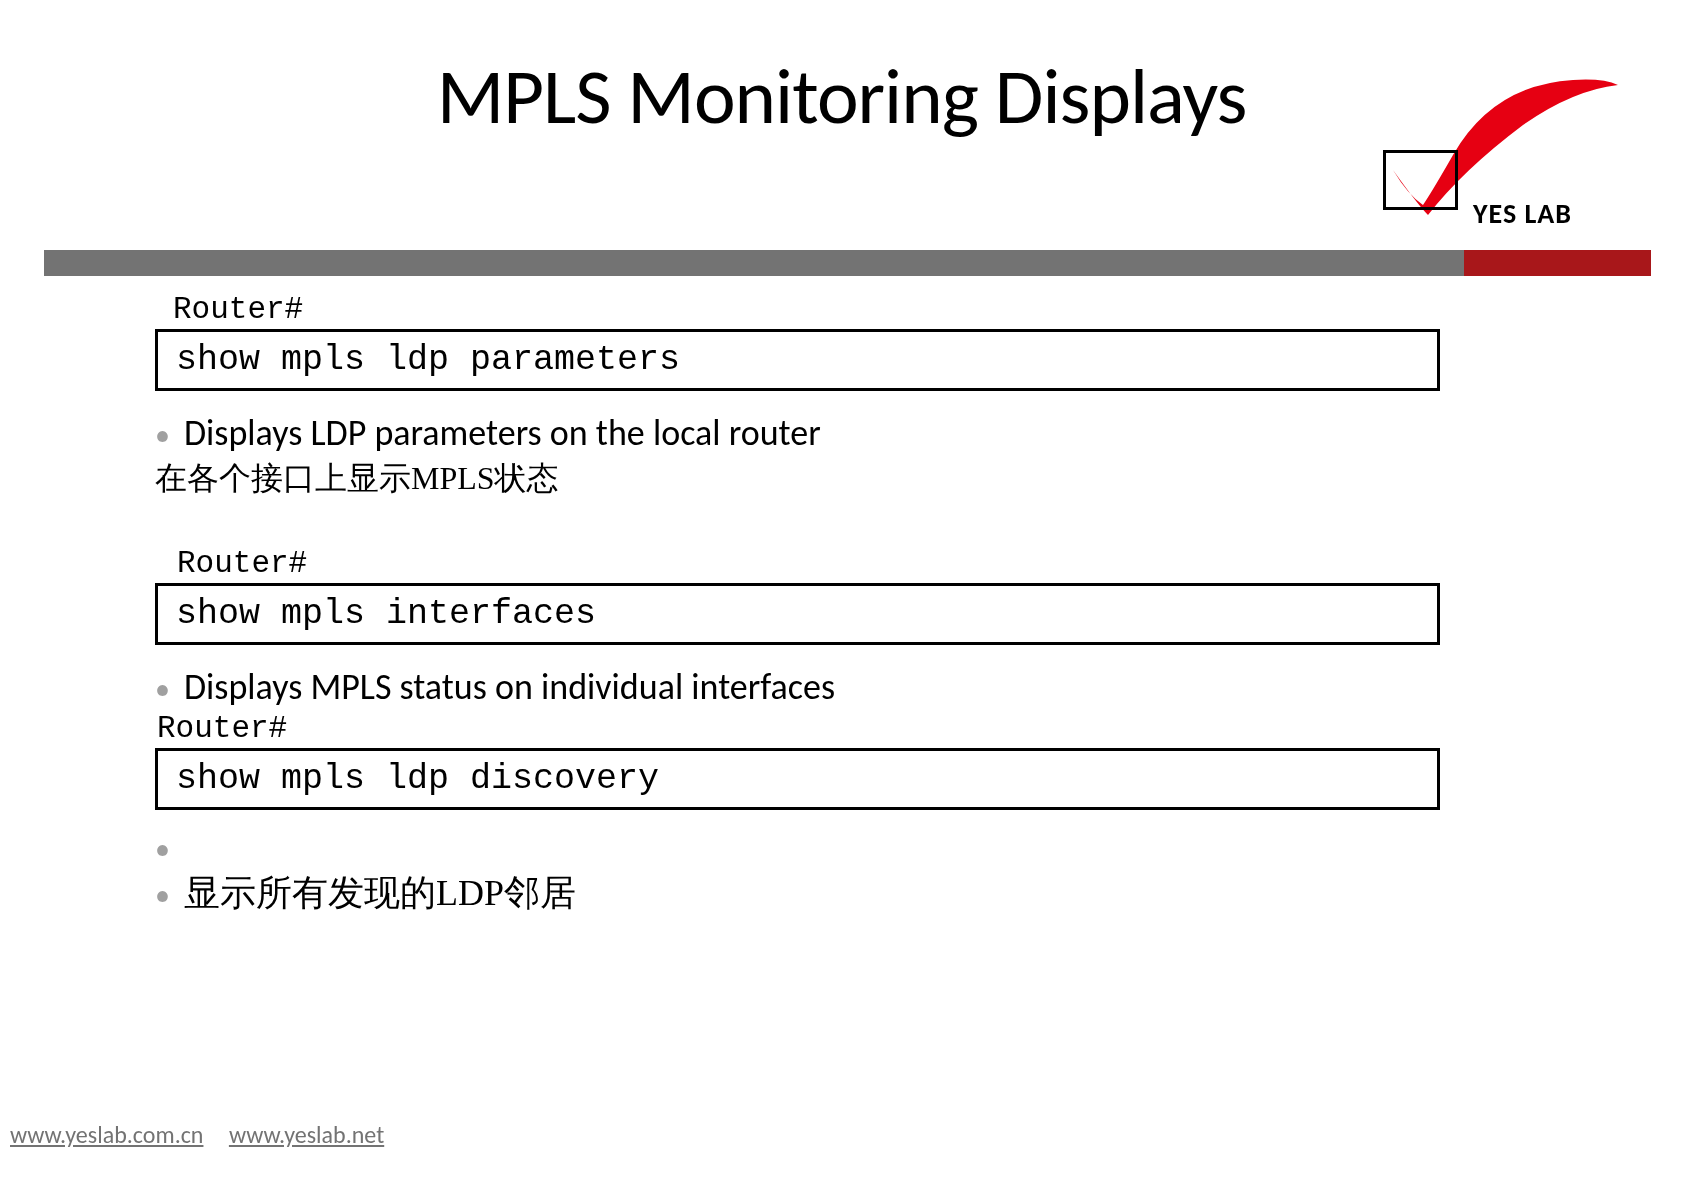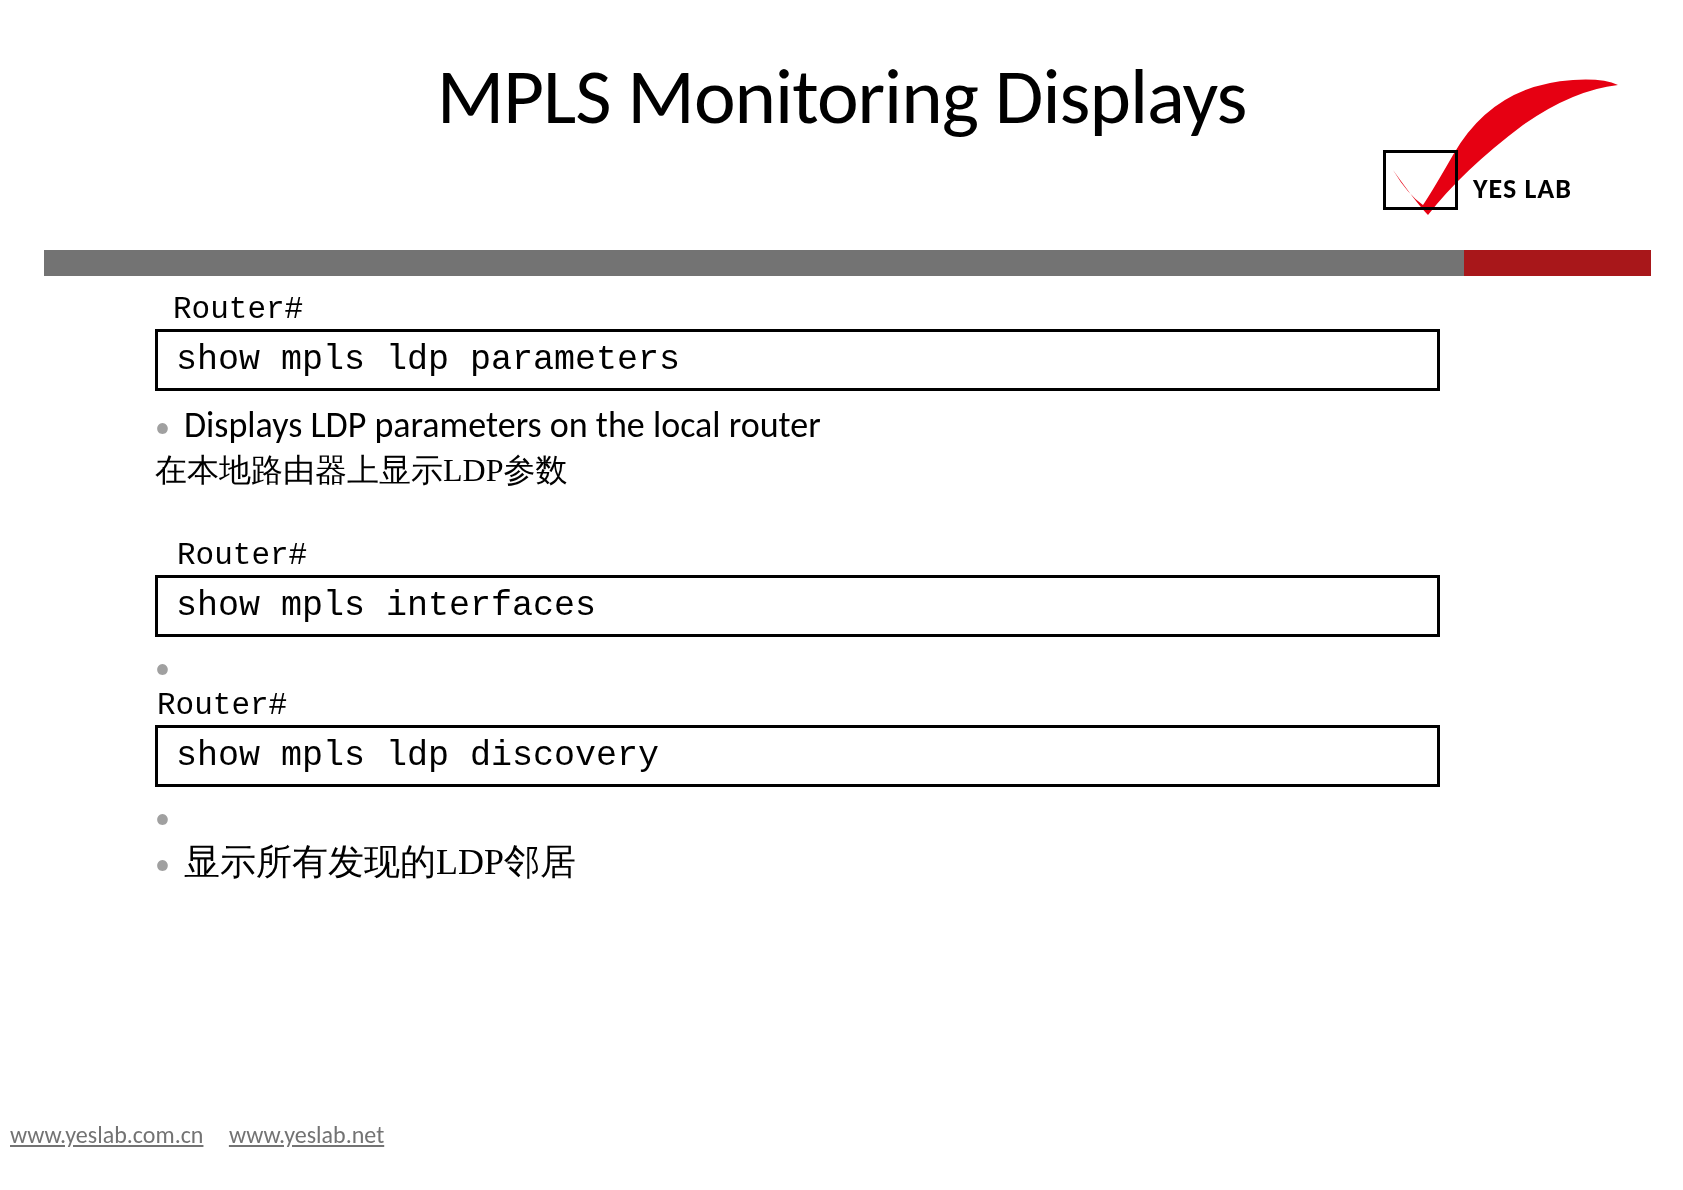--- a/index.html
+++ b/index.html
@@ -39,21 +39,21 @@
       height: 60px;
       border: 3px solid #000;
     }
     .checkmark-swoosh {
       position: absolute;
       top: 0;
       left: 0;
     }
     .logo-text {
       position: absolute;
-      top: 96px;
+      top: 121px;
       left: 100px;
       font-size: 28px;
       font-weight: bold;
       color: #000;
       letter-spacing: 1px;
     }
     .gray-bar {
       position: absolute;
       top: 250px;
       left: 44px;
@@ -81,21 +81,21 @@
       color: #000;
       margin-left: 18px;
       margin-bottom: 2px;
     }
     .command-box {
       border: 3px solid #000;
       padding: 8px 18px;
       font-family: "Courier New", monospace;
       font-size: 35px;
       color: #000;
-      margin-bottom: 12px;
+      margin-bottom: 20px;
       width: 1285px;
     }
     .bullet-line {
       display: flex;
       align-items: baseline;
       margin-bottom: 2px;
     }
     .bullet {
       color: #a0a0a0;
       font-size: 30px;
@@ -155,28 +155,29 @@
 
 <div class="content">
 
   <div class="section-1">
     <div class="prompt">Router#</div>
     <div class="command-box">show mpls ldp parameters</div>
     <div class="bullet-line">
       <span class="bullet">•</span>
       <span class="bullet-text">Displays LDP parameters on the local router</span>
     </div>
-    <div class="cn-text">在本地路由器上显示LDP参数</div>
+    <div class="cn-text">在各个接口上显示MPLS状态</div>
   </div>
 
   <div class="section-2">
     <div class="prompt">Router#</div>
     <div class="command-box">show mpls interfaces</div>
     <div class="bullet-line">
       <span class="bullet">•</span>
+      <span class="bullet-text">Displays MPLS status on individual interfaces</span>
     </div>
   </div>
 
   <div class="section-3">
     <div class="prompt">Router#</div>
     <div class="command-box">show mpls ldp discovery</div>
     <div class="bullet-line">
       <span class="bullet">•</span>
     </div>
     <div class="bullet-line cn">

